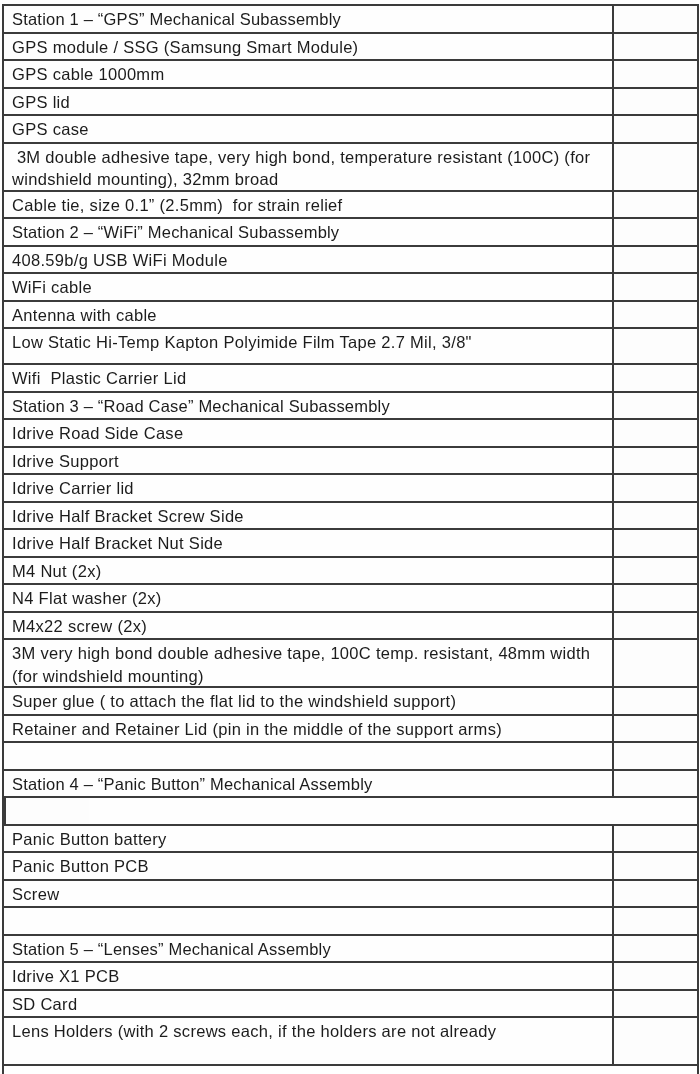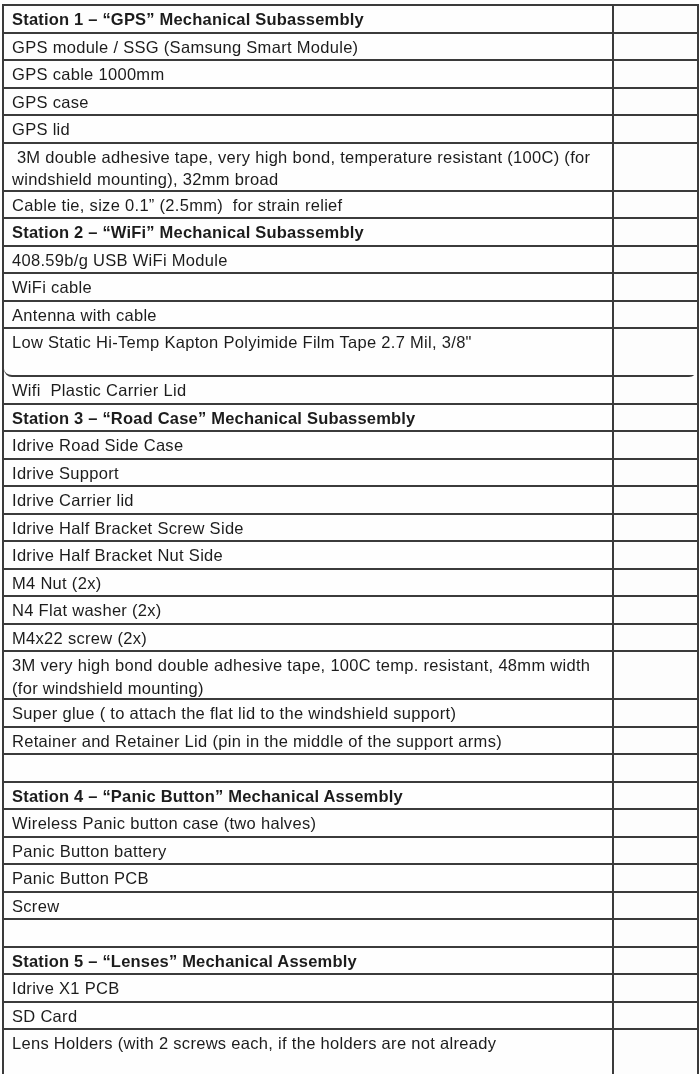--- a/index.html
+++ b/index.html
@@ -25,35 +25,35 @@
   }
   .row {
     display: flex;
     flex-direction: row;
     border-bottom: 2px solid #3b3b3b;
     box-sizing: border-box;
     height: 27.5px;
     background: #fefefe;
   }
   .row.lines-2 { height: 48px; justify-content: center; }
-  .row.lines-2-short { height: 48px; border-radius: 8px; }
+  .row.lines-2-short { height: 36px; }
   .cell-item {
     flex: 1 1 auto;
     box-sizing: border-box;
     padding: 2px 6px 0 8px;
     font-family: "Liberation Sans", "DejaVu Sans", sans-serif;
     font-size: 16.5px;
     line-height: 22.5px;
     letter-spacing: 0.3px;
     color: #1c1c1c;
     white-space: pre-wrap;
     overflow: hidden;
   }
   .row.header .cell-item {
-    font-weight: bold;
+    font-weight: normal;
     letter-spacing: 0.2px;
   }
   .cell-check {
     flex: 0 0 85px;
     box-sizing: border-box;
     border-left: 2px solid #3b3b3b;
     background: #fdfdfd;
   }
 </style>
 </head>
@@ -67,25 +67,25 @@
   </div>
     <div class="row">
     <div class="cell-item">GPS module / SSG (Samsung Smart Module)</div>
     <div class="cell-check"></div>
   </div>
     <div class="row">
     <div class="cell-item">GPS cable 1000mm</div>
     <div class="cell-check"></div>
   </div>
     <div class="row">
+    <div class="cell-item">GPS lid</div>
+    <div class="cell-check"></div>
+  </div>
+    <div class="row">
     <div class="cell-item">GPS case</div>
-    <div class="cell-check"></div>
-  </div>
-    <div class="row">
-    <div class="cell-item">GPS lid</div>
     <div class="cell-check"></div>
   </div>
     <div class="row lines-2">
     <div class="cell-item"> 3M double adhesive tape, very high bond, temperature resistant (100C) (for windshield mounting), 32mm broad</div>
     <div class="cell-check"></div>
   </div>
     <div class="row">
     <div class="cell-item">Cable tie, size 0.1” (2.5mm)  for strain relief</div>
     <div class="cell-check"></div>
   </div>
@@ -163,21 +163,20 @@
   </div>
     <div class="row">
     <div class="cell-item"></div>
     <div class="cell-check"></div>
   </div>
     <div class="row header">
     <div class="cell-item">Station 4 – “Panic Button” Mechanical Assembly</div>
     <div class="cell-check"></div>
   </div>
     <div class="row">
-    <div class="cell-item">Wireless Panic button case (two halves)</div>
     <div class="cell-check"></div>
   </div>
     <div class="row">
     <div class="cell-item">Panic Button battery</div>
     <div class="cell-check"></div>
   </div>
     <div class="row">
     <div class="cell-item">Panic Button PCB</div>
     <div class="cell-check"></div>
   </div>

